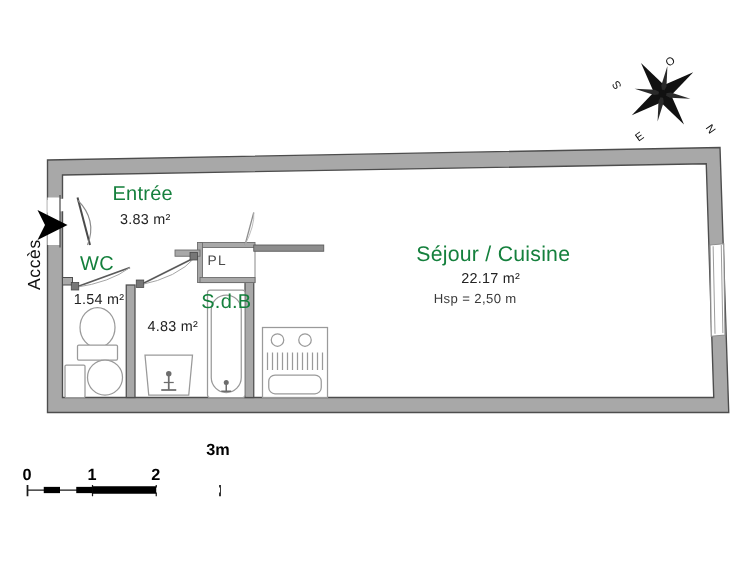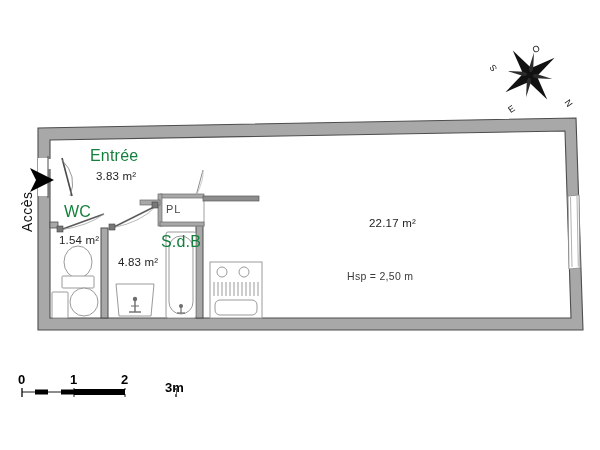--- a/index.html
+++ b/index.html
@@ -45,21 +45,20 @@
   }
   .room-area {
     font-size: 11.5px;
     color: #232323;
     letter-spacing: 0.2px;
   }
   .room-hsp {
     font-size: 10.5px;
     color: #3a3a3a;
     letter-spacing: 0.3px;
-    margin-top: 37px;
   }
   .pl-label {
     font-size: 11px;
     color: #4a4a4a;
     letter-spacing: 1px;
   }
   .acces-label {
     font-size: 14px;
     color: #111;
     transform-origin: 0 0;
@@ -231,28 +230,29 @@
 
   <div class="txt room-name" style="left:90px; top:148px;">Entrée</div>
   <div class="txt room-area" style="left:96px; top:170px;">3.83 m²</div>
 
   <div class="txt room-name" style="left:64px; top:204px;">WC</div>
   <div class="txt room-area" style="left:59px; top:234px;">1.54 m²</div>
 
   <div class="txt room-name" style="left:114px; top:234px;margin-left:47px;">S.d.B</div>
   <div class="txt room-area" style="left:118px; top:256px;">4.83 m²</div>
 
+  <div class="txt room-name big" style="left:333px; top:195px;">Séjour / Cuisine</div>
   <div class="txt room-area" style="left:369px; top:217px;text-align:center;">22.17 m²</div>
   <div class="txt room-hsp" style="left:347px; top:234px;">Hsp =  2,50 m</div>
 
   <div class="txt pl-label" style="left:166px; top:204px;">PL</div>
 
   <div class="txt compass-letter" style="left:533px; top:45px; transform:rotate(-35deg);">O</div>
   <div class="txt compass-letter" style="left:491px; top:63px; transform:rotate(-125deg);">S</div>
   <div class="txt compass-letter" style="left:566px; top:98px; transform:rotate(-125deg);">N</div>
   <div class="txt compass-letter" style="left:509px; top:105px; transform:rotate(-35deg);">E</div>
 
   <div class="scale-num" style="left:18px; top:372px;">0</div>
   <div class="scale-num" style="left:70px; top:372px;">1</div>
   <div class="scale-num" style="left:121px; top:372px;">2</div>
-  <div class="scale-num" style="left:165px; top:380px;">3m</div>
+  <div class="scale-num" style="left:165px; top:352px;">3m</div>
 
 </div>
 
 </body></html>

